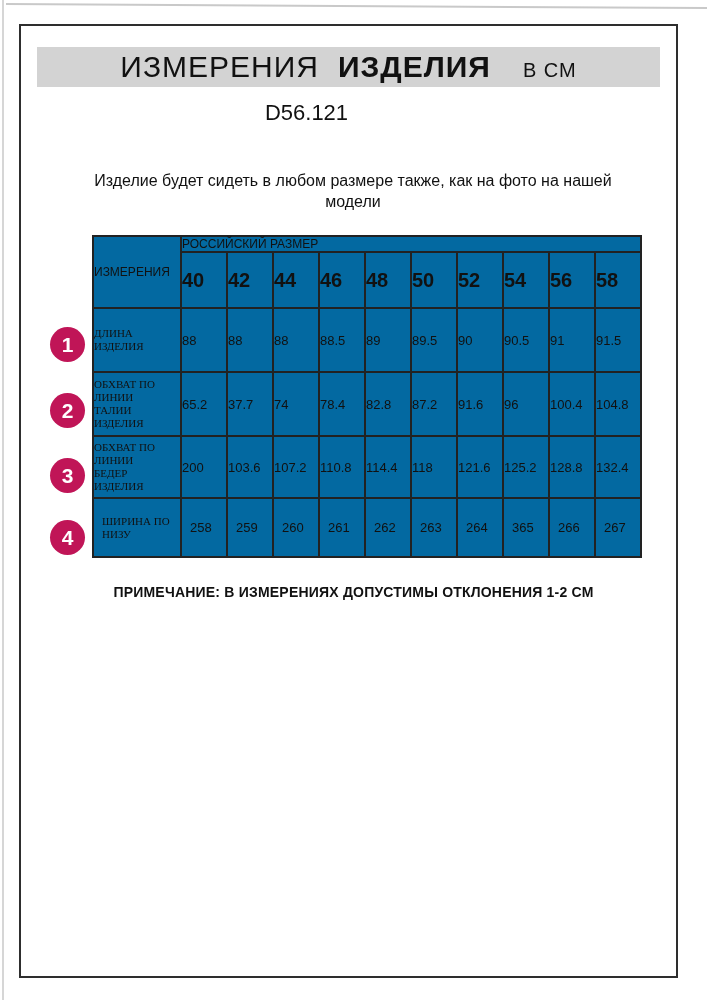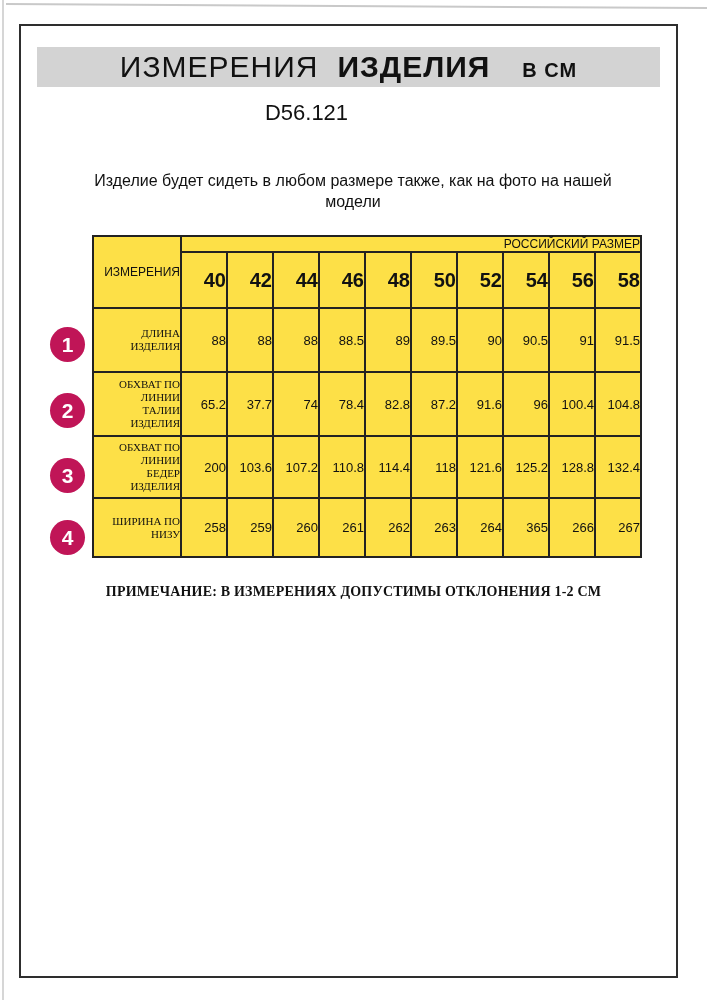--- a/index.html
+++ b/index.html
@@ -18,57 +18,57 @@
     position:absolute;left:19px;top:24px;width:659px;height:954px;
     border:2px solid var(--frame-border,#2e2e2e);box-sizing:border-box;background:#fff;
   }
   .banner{
     position:absolute;left:37px;top:47px;width:623px;height:40px;
     background:var(--banner-bg,#d3d3d3);
     display:flex;align-items:baseline;justify-content:center;
   }
   .banner .w1{font-size:30px;font-weight:400;letter-spacing:1px;line-height:40px;}
   .banner .w2{font-size:30px;font-weight:700;letter-spacing:1px;margin-left:19px;}
-  .banner .w3{font-size:20px;font-weight:700;letter-spacing:1px;margin-left:32px;}
+  .banner .w3{font-size:20px;font-weight:400;letter-spacing:1px;margin-left:32px;}
   .model-code{
     position:absolute;top:100px;left:0;width:613px;text-align:center;
     font-size:22px;font-weight:400;
   }
   .description{
     position:absolute;top:130px;left:83px;width:540px;text-align:center;
     font-size:16px;line-height:21px;font-weight:400;margin-top:40px;
   }
   .table-area{position:absolute;top:235px;left:0;width:707px;}
   .marker{
     position:absolute;left:50px;width:35px;height:35px;border-radius:50%;
     background:var(--marker,#c01557);color:#fff;font-size:21px;font-weight:700;
     display:flex;align-items:center;justify-content:center;
   }
   table.size-table{
     border-collapse:collapse;margin-left:92px;table-layout:fixed;
   }
   .size-table th,.size-table td{
     border:2px solid var(--table-border,#222222);
-    text-align:right;vertical-align:middle;background:#fde047;padding:0;
+    text-align:left;vertical-align:middle;background:#0369a1;padding:0;
   }
   .corner-th{width:86px;font-size:12px;font-weight:400;}
   .group-th{height:14px;font-size:12px;font-weight:400;}
   .size-th{width:44px;height:54px;font-size:20px;font-weight:700;margin-top:18px;}
   .label-td{
     font-size:11px;font-weight:400;line-height:13px;
     white-space:pre-line;padding:0 6px;font-family:Liberation Serif, serif;
   }
   .value-td{font-size:13px;font-weight:400;}
   tbody tr:nth-child(1) td{height:62px;}
   tbody tr:nth-child(2) td{height:62px;}
   tbody tr:nth-child(3) td{height:60px;}
-  tbody tr:nth-child(4) td{height:57px;}
+  tbody tr:nth-child(4) td{height:57px;padding-left:8px;}
   .note{
     position:absolute;top:584px;left:0;width:707px;text-align:center;
-    font-size:14px;font-weight:700;letter-spacing:0.2px;font-family:Liberation Serif, serif;
+    font-size:14px;font-weight:700;letter-spacing:0.2px;
   }
 </style>
 </head>
 <body>
 
 <div class="artifact-top"></div>
 <div class="artifact-left"></div>
 <div class="frame"></div>
 
 <div class="banner">

